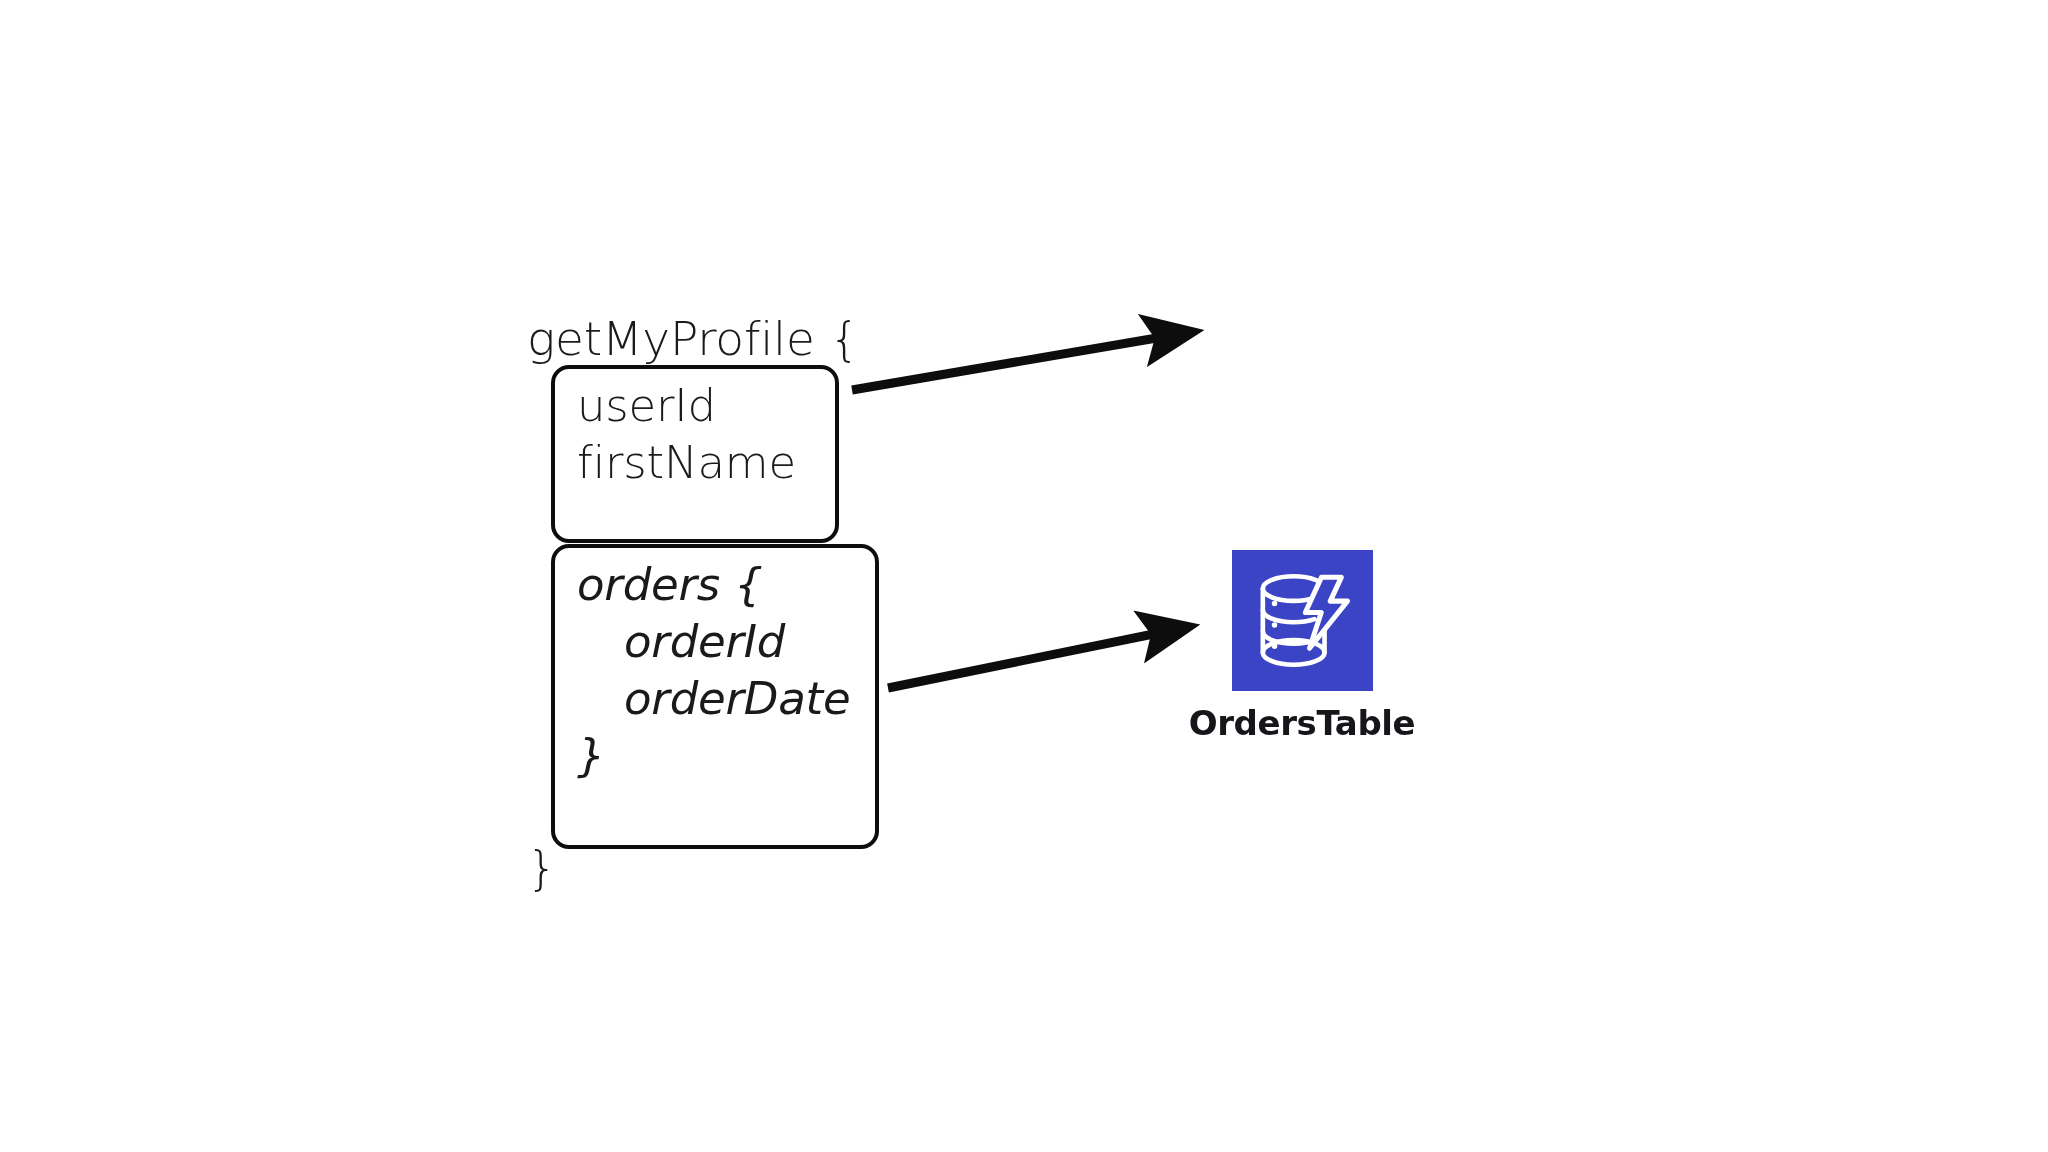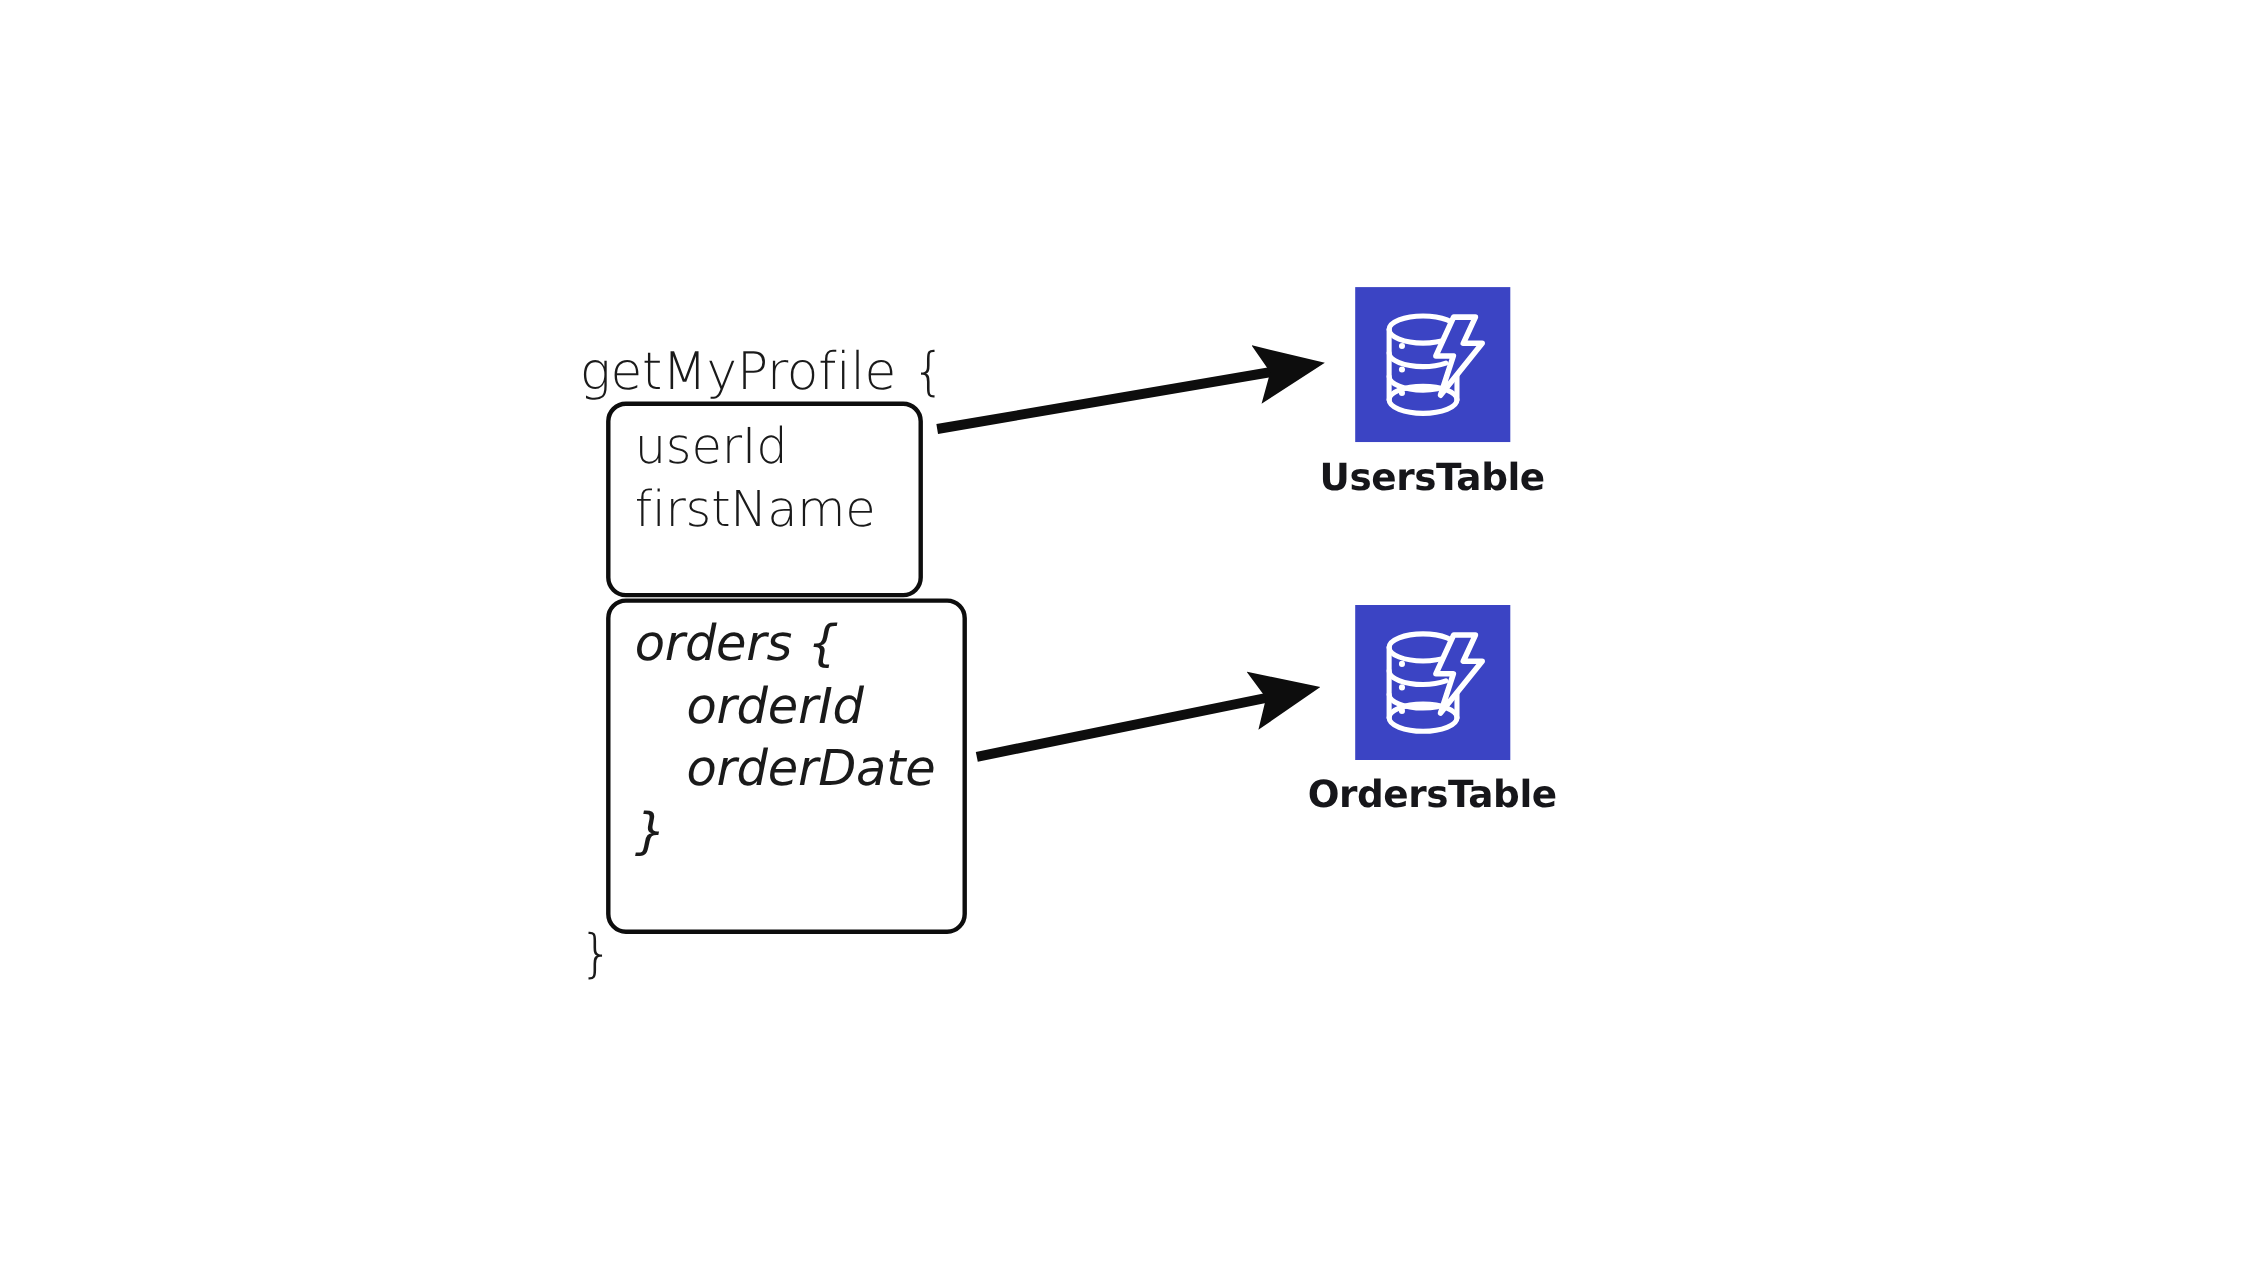--- a/index.html
+++ b/index.html
@@ -143,38 +143,20 @@
   <svg id="arrow-layer" viewBox="0 0 2048 1152">
     <defs>
       <marker id="arrowhead" markerWidth="7" markerHeight="6" refX="5.6" refY="3" orient="auto" markerUnits="strokeWidth">
         <path d="M0,0 L7,3 L0,6 L1.4,3 Z" fill="#0d0d0d"></path>
       </marker>
     </defs>
     <line x1="852" y1="390" x2="1192" y2="332" stroke="#0d0d0d" stroke-width="9" stroke-linecap="butt" marker-end="url(#arrowhead)"></line>
     <line x1="888" y1="688" x2="1188" y2="627" stroke="#0d0d0d" stroke-width="9" stroke-linecap="butt" marker-end="url(#arrowhead)"></line>
   </svg>
 
-  <div class="db-node" id="users-table-node">
-    <svg class="db-icon" viewBox="0 0 64 64">
-      <rect x="0" y="0" width="64" height="64" fill="#3b44c4"></rect>
-      <g fill="none" stroke="#ffffff" stroke-width="2.1" stroke-linejoin="round" stroke-linecap="round">
-        <ellipse cx="28" cy="17.5" rx="14" ry="5.6"></ellipse>
-        <path d="M14 17.5 V46.5"></path>
-        <path d="M42 17.5 V46.5"></path>
-        <ellipse cx="28" cy="46.5" rx="14" ry="5.6"></ellipse>
-        <path d="M14 27.2 C14 30.3 20.3 32.8 28 32.8 C31.6 32.8 34.9 32.25 37.4 31.35"></path>
-        <path d="M14 36.9 C14 40 20.3 42.5 28 42.5 C30.1 42.5 32.1 42.3 33.9 41.95"></path>
-      </g>
-      <circle cx="19.3" cy="24.3" r="1.25" fill="#ffffff"></circle>
-      <circle cx="19.3" cy="34.0" r="1.25" fill="#ffffff"></circle>
-      <circle cx="19.3" cy="43.7" r="1.25" fill="#ffffff"></circle>
-      <path d="M40.6 12.4 L49.6 12.4 L44.6 23.2 L52.4 23.2 L35.2 44.6 L40.5 28.4 L33.3 28.4 Z" fill="#3b44c4" stroke="#ffffff" stroke-width="2.3" stroke-linejoin="round"></path>
-    </svg>
-    <div class="db-label">UsersTable</div>
-  </div>
 
   <div class="db-node" id="orders-table-node">
     <svg class="db-icon" viewBox="0 0 64 64">
       <rect x="0" y="0" width="64" height="64" fill="#3b44c4"></rect>
       <g fill="none" stroke="#ffffff" stroke-width="2.1" stroke-linejoin="round" stroke-linecap="round">
         <ellipse cx="28" cy="17.5" rx="14" ry="5.6"></ellipse>
         <path d="M14 17.5 V46.5"></path>
         <path d="M42 17.5 V46.5"></path>
         <ellipse cx="28" cy="46.5" rx="14" ry="5.6"></ellipse>
         <path d="M14 27.2 C14 30.3 20.3 32.8 28 32.8 C31.6 32.8 34.9 32.25 37.4 31.35"></path>

